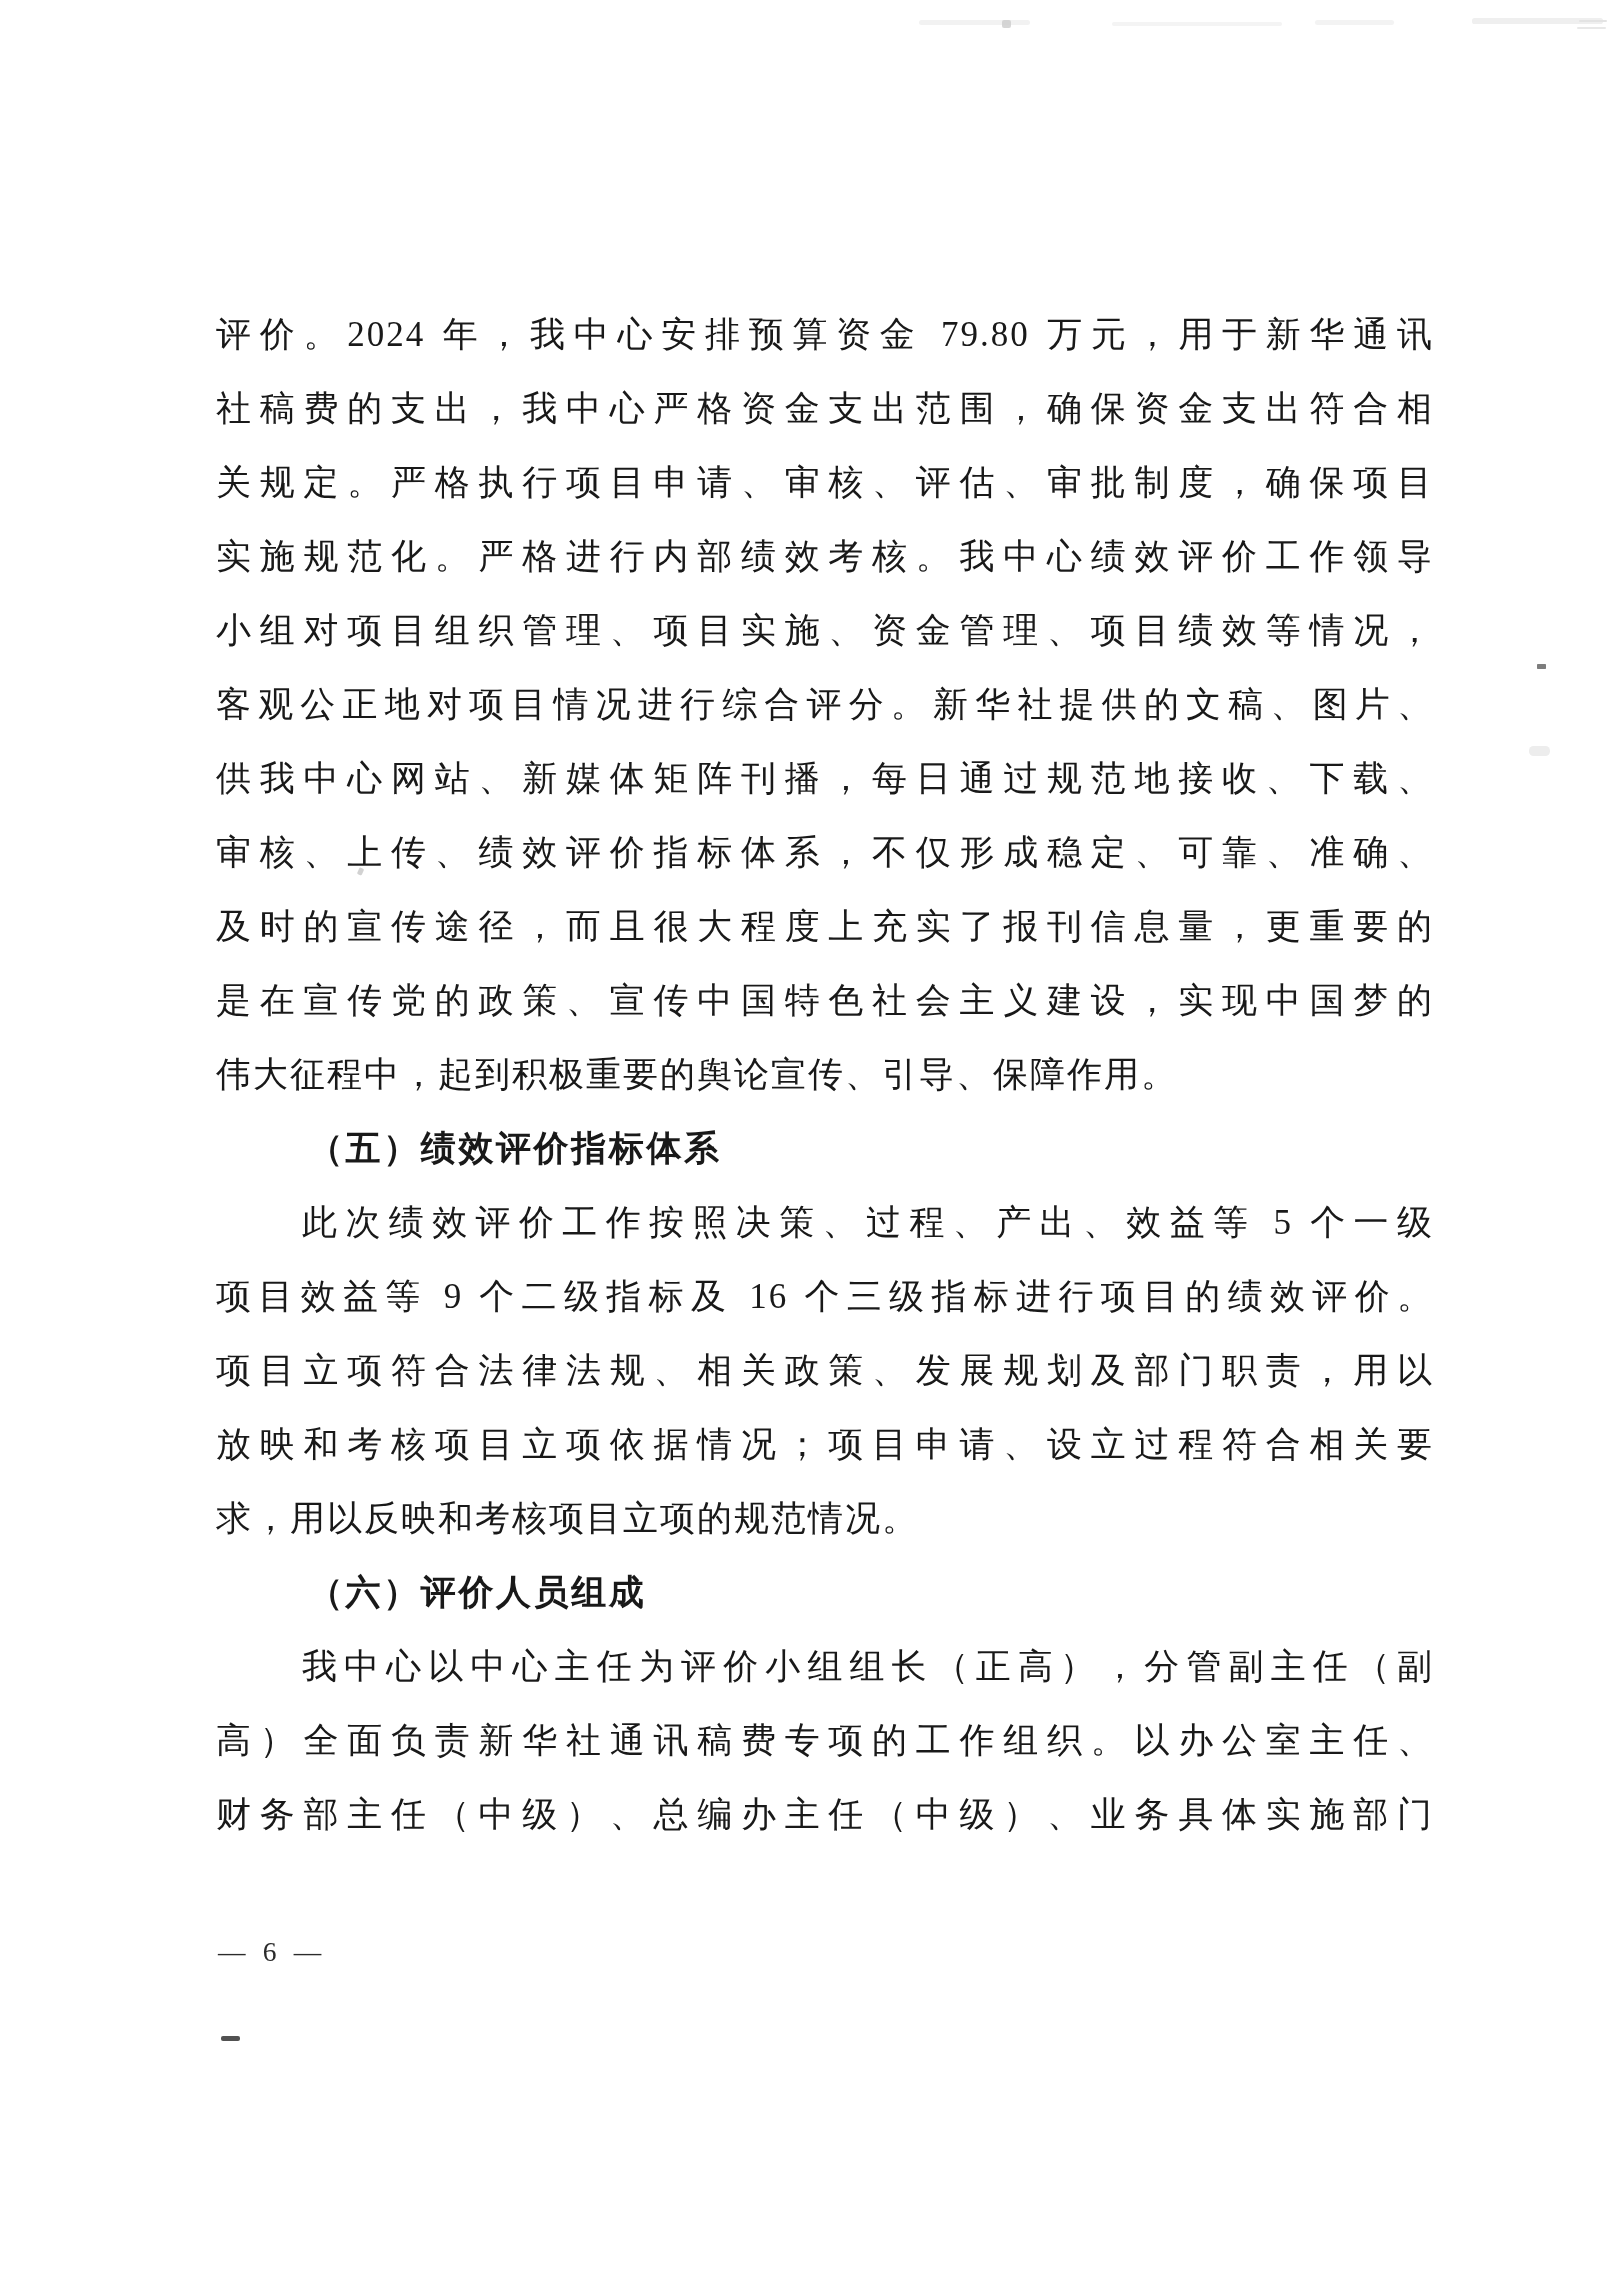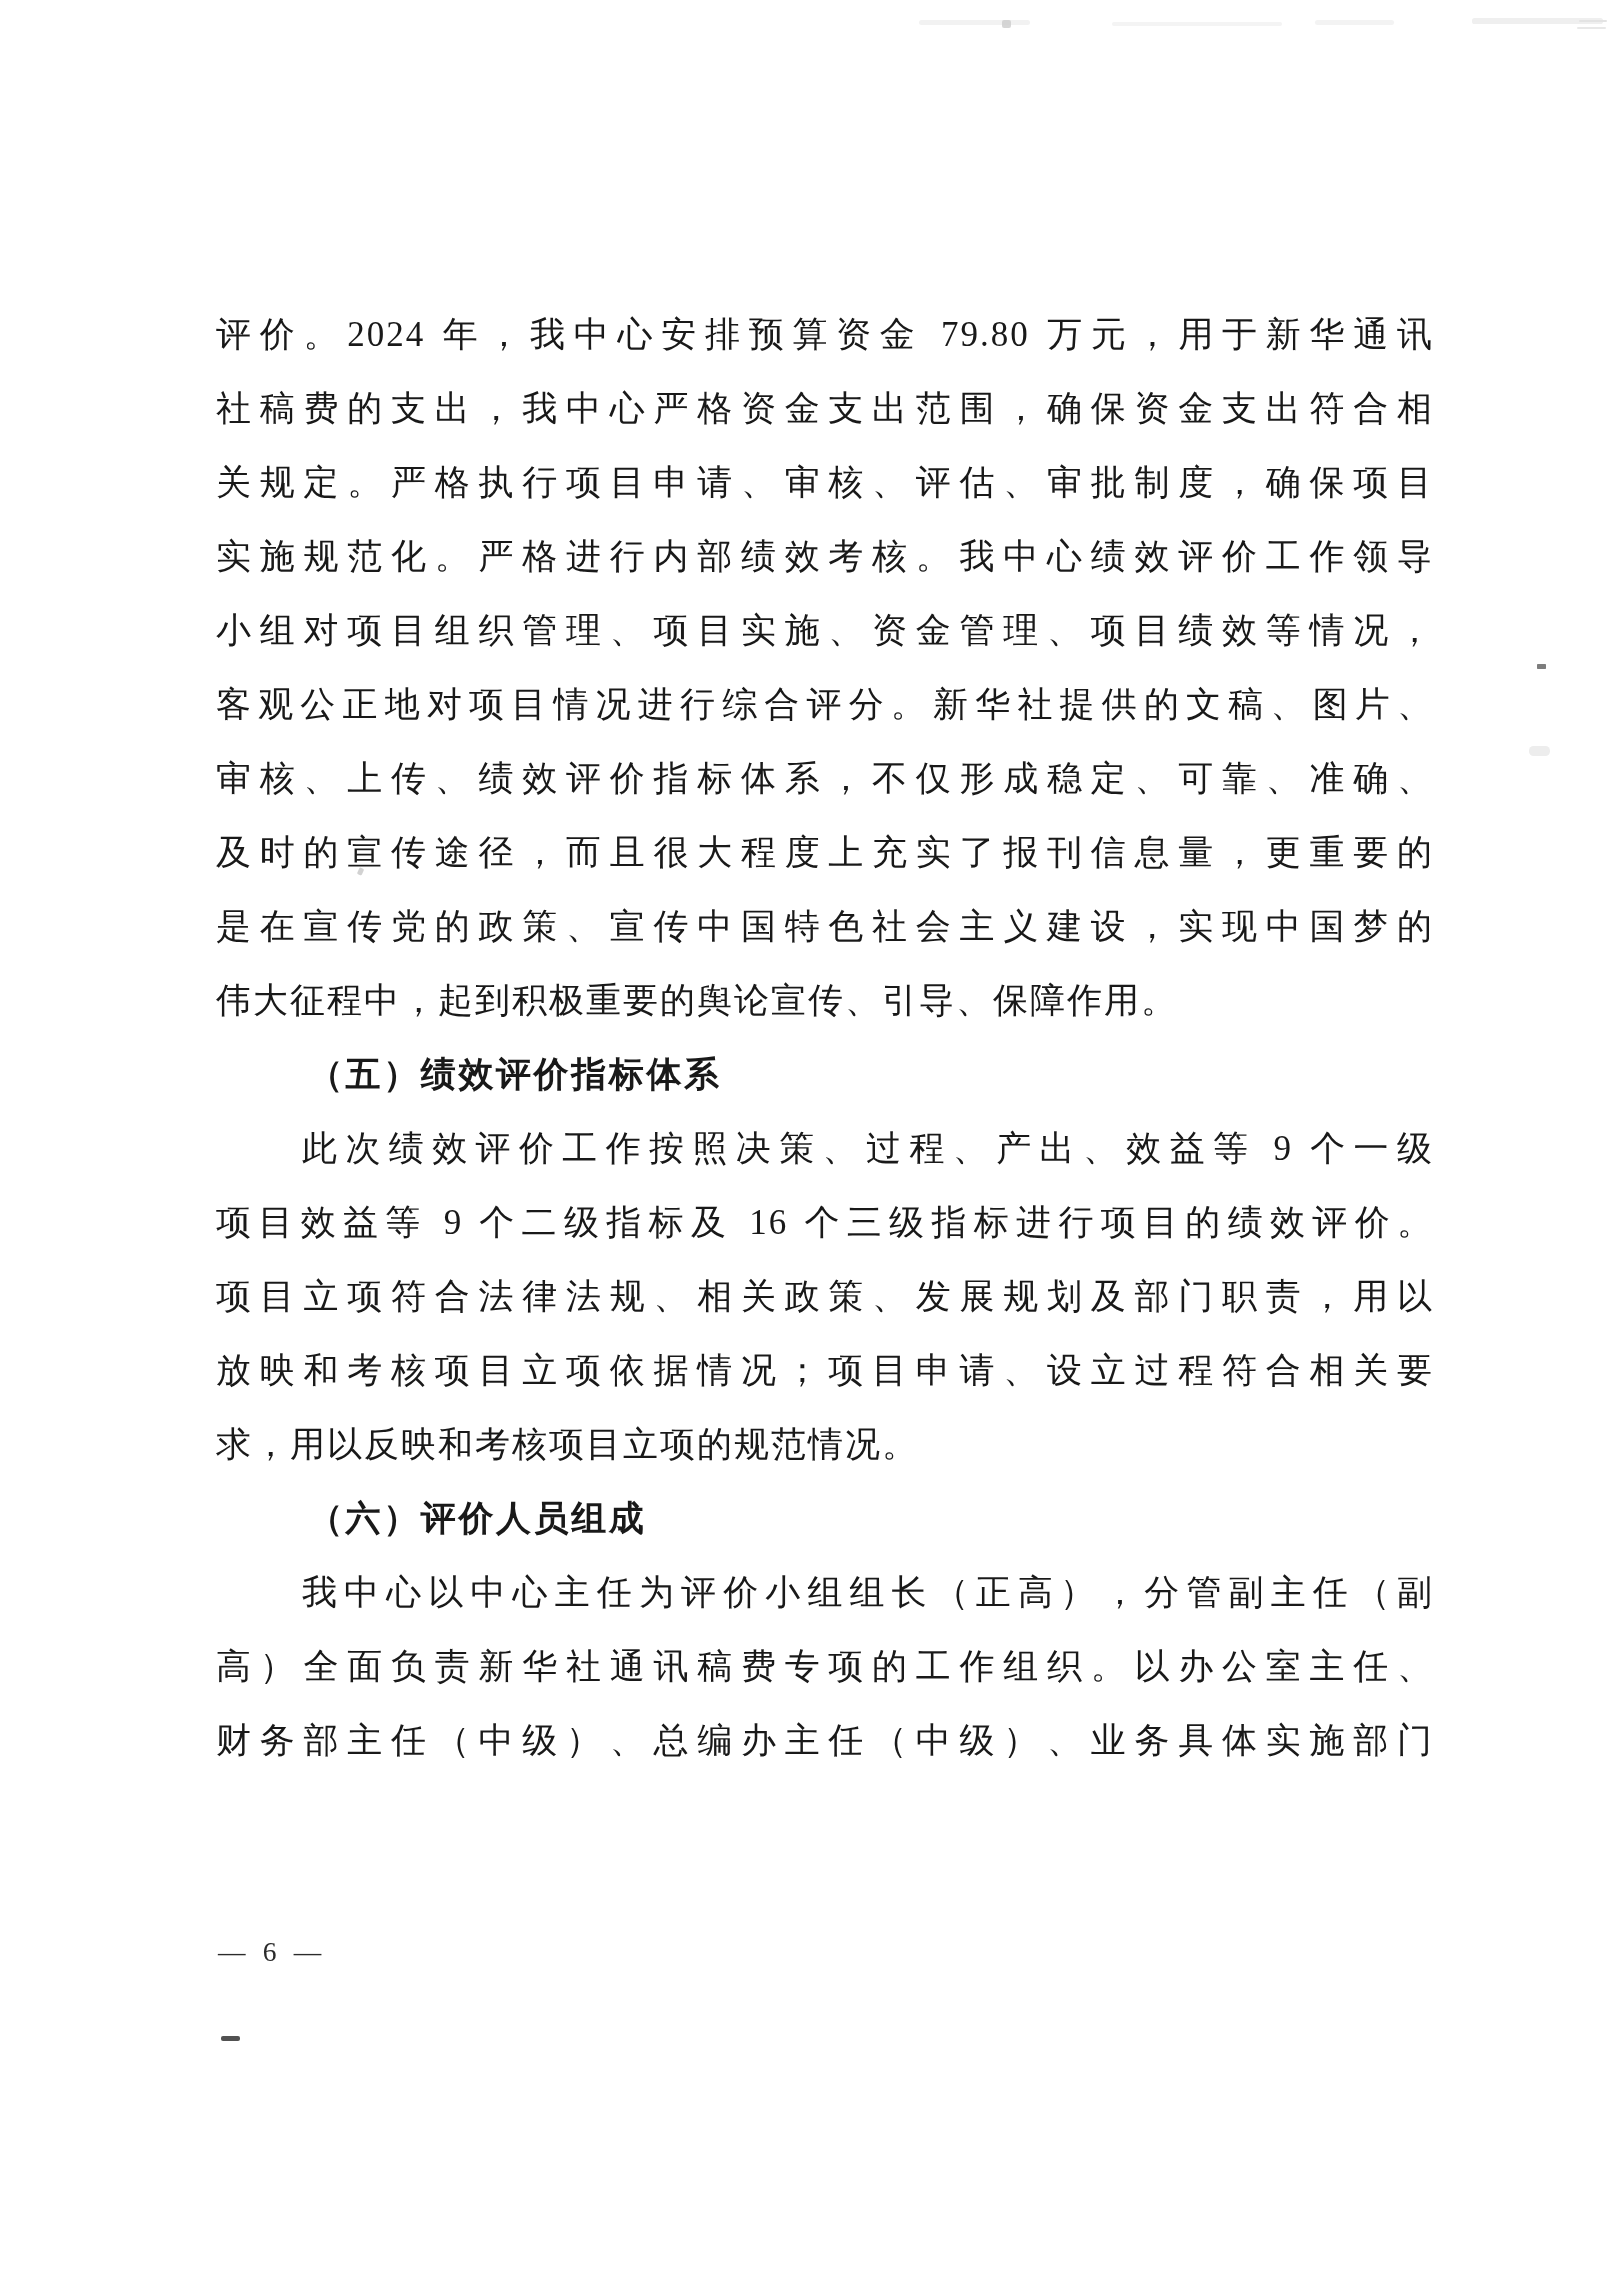--- a/index.html
+++ b/index.html
@@ -91,26 +91,27 @@
   <div class="artifact speck-mid"></div>
   <div class="artifact footer-dash"></div>
 
   <main class="text-block">
     <div class="line justify">评价。2024 年，我中心安排预算资金 79.80 万元，用于新华通讯</div>
     <div class="line justify">社稿费的支出，我中心严格资金支出范围，确保资金支出符合相</div>
     <div class="line justify">关规定。严格执行项目申请、审核、评估、审批制度，确保项目</div>
     <div class="line justify">实施规范化。严格进行内部绩效考核。我中心绩效评价工作领导</div>
     <div class="line justify">小组对项目组织管理、项目实施、资金管理、项目绩效等情况，</div>
     <div class="line justify">客观公正地对项目情况进行综合评分。新华社提供的文稿、图片、</div>
+    <div class="line justify">供我中心网站、新媒体矩阵刊播，每日通过规范地接收、下载、</div>
     <div class="line justify">审核、上传、绩效评价指标体系，不仅形成稳定、可靠、准确、</div>
     <div class="line justify">及时的宣传途径，而且很大程度上充实了报刊信息量，更重要的</div>
     <div class="line justify">是在宣传党的政策、宣传中国特色社会主义建设，实现中国梦的</div>
     <div class="line left">伟大征程中，起到积极重要的舆论宣传、引导、保障作用。</div>
     <div class="line left heading">（五）绩效评价指标体系</div>
-    <div class="line justify indent">此次绩效评价工作按照决策、过程、产出、效益等 9 个一级</div>
+    <div class="line justify indent">此次绩效评价工作按照决策、过程、产出、效益等 5 个一级</div>
     <div class="line justify">项目效益等 9 个二级指标及 16 个三级指标进行项目的绩效评价。</div>
     <div class="line justify">项目立项符合法律法规、相关政策、发展规划及部门职责，用以</div>
     <div class="line justify">放映和考核项目立项依据情况；项目申请、设立过程符合相关要</div>
     <div class="line left">求，用以反映和考核项目立项的规范情况。</div>
     <div class="line left heading">（六）评价人员组成</div>
     <div class="line justify indent">我中心以中心主任为评价小组组长（正高），分管副主任（副</div>
     <div class="line justify">高）全面负责新华社通讯稿费专项的工作组织。以办公室主任、</div>
     <div class="line justify">财务部主任（中级）、总编办主任（中级）、业务具体实施部门</div>
   </main>
 

